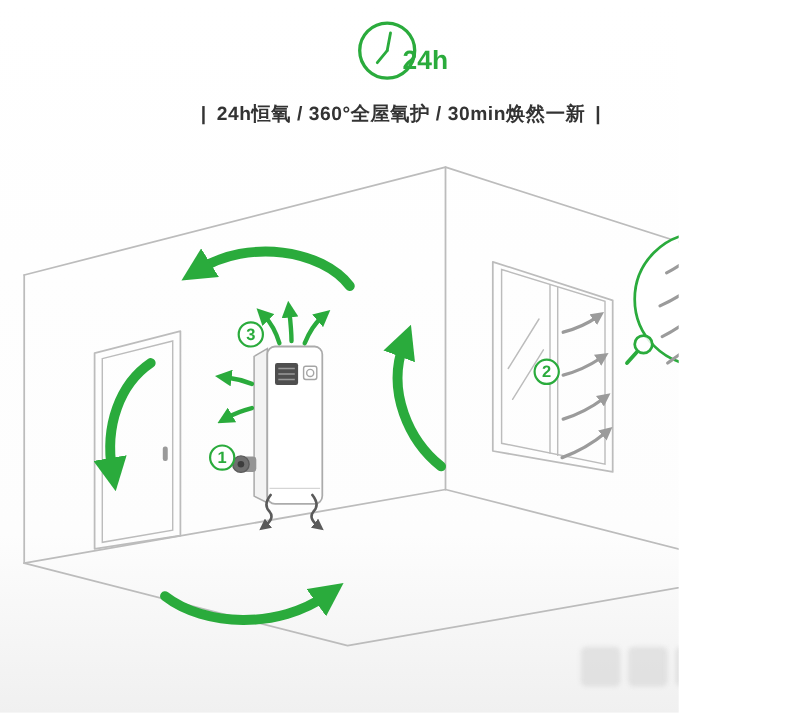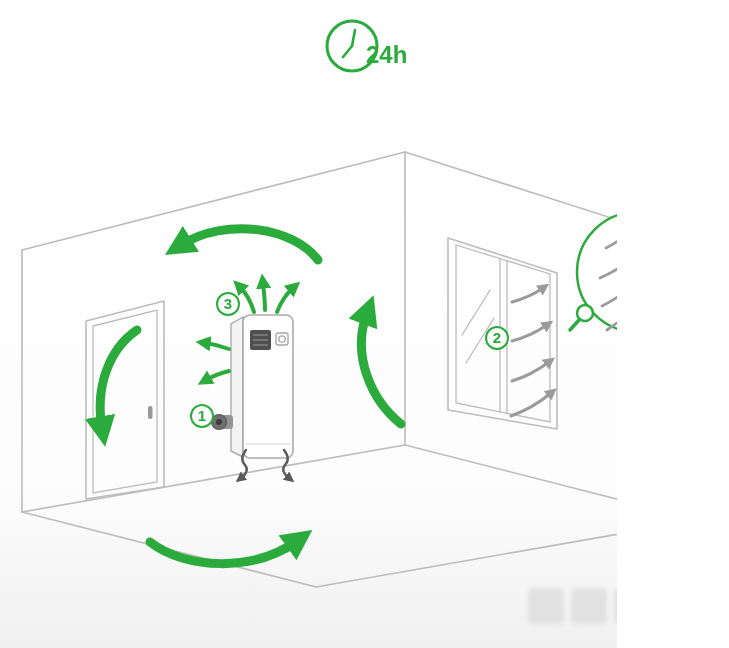--- a/index.html
+++ b/index.html
@@ -175,20 +175,23 @@
     <g>
       <circle class="num-c" cx="497" cy="338" r="11"></circle>
       <text class="num-t" x="497" y="343">2</text>
     </g>
     <g>
       <circle class="num-c" cx="228" cy="304" r="11"></circle>
       <text class="num-t" x="228" y="309">3</text>
     </g>
   </svg>
 
+  <div class="tagline">
+    <span class="bar">|</span><span>24h恒氧 / 360°全屋氧护 / 30min焕然一新</span><span class="bar">|</span>
+  </div>
 
   <div class="watermark">
     <div></div>
     <div></div>
     <div></div>
     <div></div>
   </div>
 
 </div>
 

